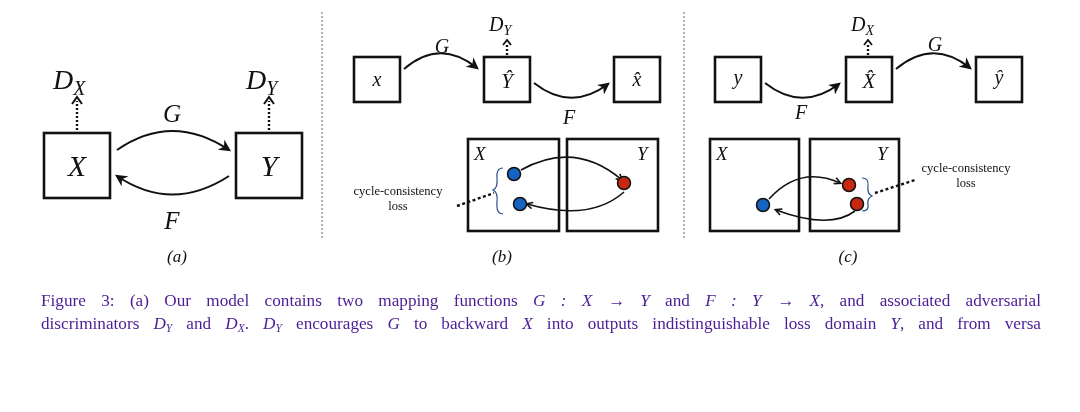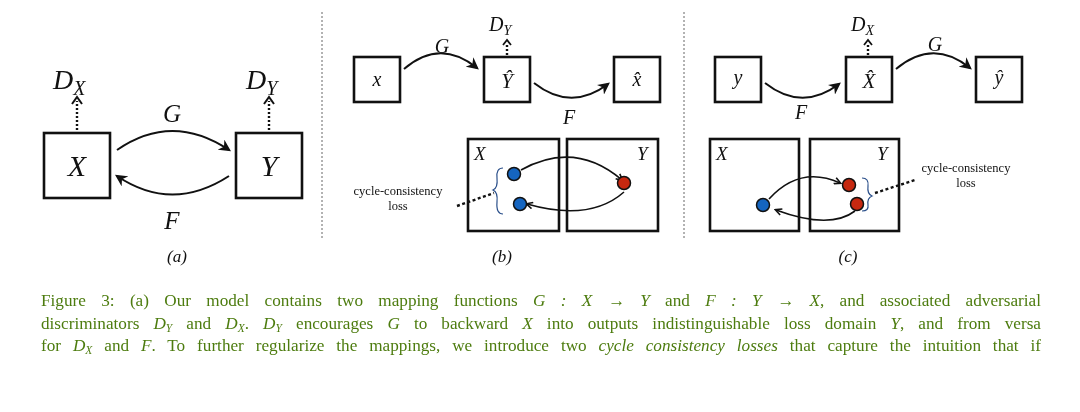--- a/index.html
+++ b/index.html
@@ -9,21 +9,21 @@
   .math { font-style: italic; }
   .box { fill: none; stroke: #111; stroke-width: 2.6; }
   .arrow { fill: none; stroke: #111; stroke-width: 2; }
   .thinarrow { fill: none; stroke: #111; stroke-width: 1.6; }
   .dotted { stroke: #111; stroke-width: 2.4; stroke-dasharray: 2 2; fill: none; }
   .divider { stroke: #666; stroke-width: 1; stroke-dasharray: 2 2; }
   .brace { fill: none; stroke: #2a4f8a; stroke-width: 1.2; }
   #caption {
     position: absolute; left: 41px; top: 290px; width: 1000px;
     font-family: "Liberation Serif", "DejaVu Serif", serif;
-    font-size: 17.2px; line-height: 22.6px; color: #4d7c0f;
+    font-size: 17.2px; line-height: 22.6px; color: #4c1d95;
     text-align: justify;
   }
   #caption .line { display: block; white-space: nowrap; text-align-last: justify; }
   #caption .line.last { text-align-last: left; }
   #caption i { font-style: italic; }
   #caption sub { font-size: 11.5px; vertical-align: -3px; line-height: 0; }
 </style>
 </head>
 <body>
 
@@ -129,14 +129,13 @@
     <text x="966" y="172" font-size="12.5" text-anchor="middle" fill="#333">cycle-consistency</text>
     <text x="966" y="187" font-size="12.5" text-anchor="middle" fill="#333">loss</text>
 
     <text class="math" x="848" y="262" font-size="17" text-anchor="middle">(c)</text>
   </g>
 </svg>
 
 <div id="caption">
   <span class="line"><span>Figure 3: (a) Our model contains two mapping functions </span><i>G : X → Y</i><span> and </span><i>F : Y → X</i><span>, and associated adversarial</span></span>
   <span class="line"><span>discriminators </span><i>D</i><sub><i>Y</i></sub><span> and </span><i>D</i><sub><i>X</i></sub><span>. </span><i>D</i><sub><i>Y</i></sub><span> encourages </span><i>G</i><span> to backward </span><i>X</i><span> into outputs indistinguishable loss domain </span><i>Y</i><span>, and from versa</span></span>
-  <span class="line"><span>for </span><i>D</i><sub><i>X</i></sub><span> and </span><i>F</i><span>. To further regularize the mappings, we introduce two </span><i>cycle consistency losses</i><span> that capture the intuition that if</span></span>
 </div>
 
 </body></html>

